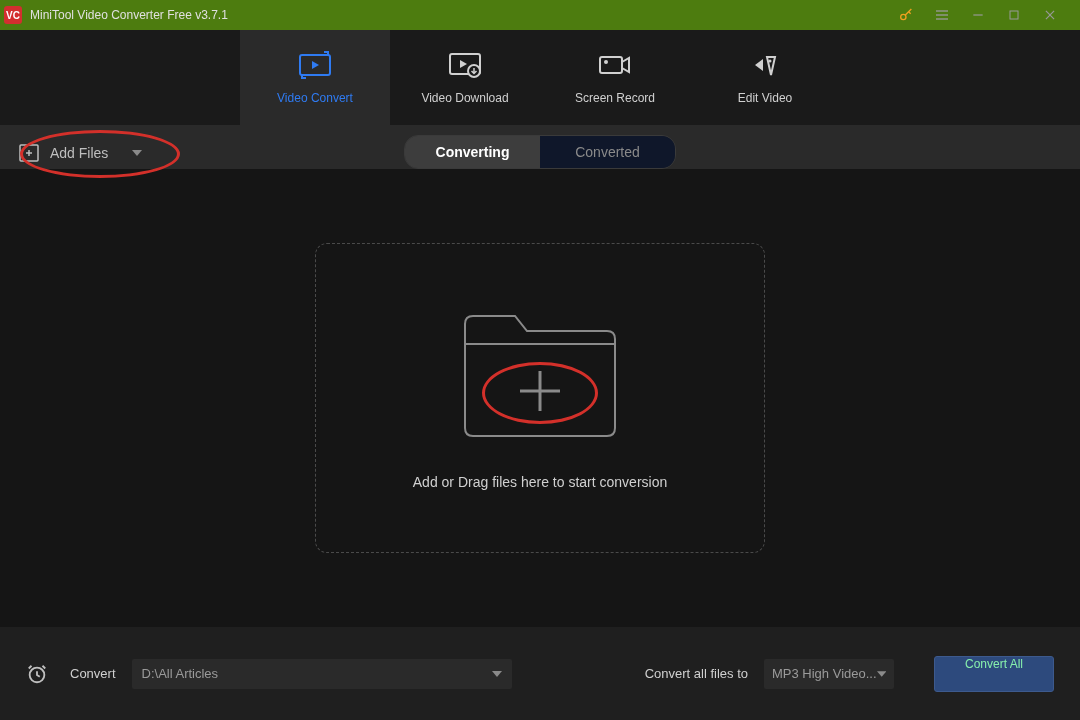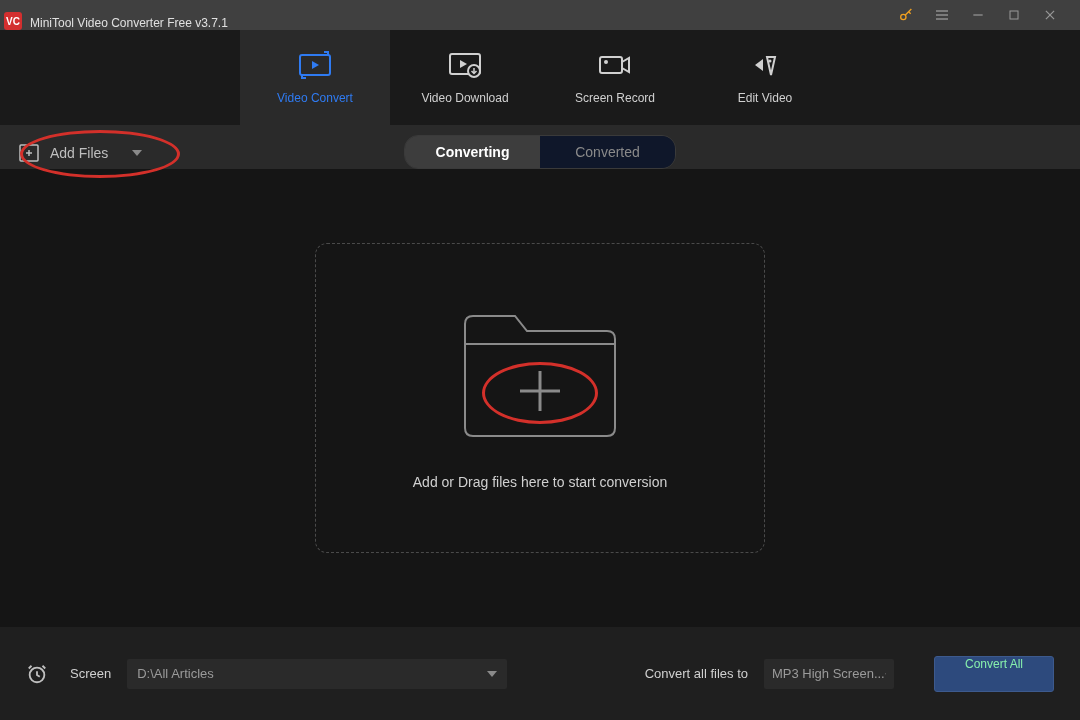--- a/index.html
+++ b/index.html
@@ -9,23 +9,23 @@
     background: #1a1a1a;
     font-family: -apple-system, "Segoe UI", Arial, sans-serif;
     color: #cccccc;
     overflow: hidden;
     position: relative;
   }
 
   
   .titlebar {
     height: 30px;
-    background: #404040;
-    display: flex;
-    align-items: flex-end;
+    background: #4d7c0f;
+    display: flex;
+    align-items: center;
     padding: 0 12px 0 4px;
   }
   .app-logo {
     width: 18px; height: 18px;
     background: #d32f2f;
     border-radius: 3px;
     display: flex; align-items: center; justify-content: center;
     color: #fff; font-size: 10px; font-weight: bold;
     margin-right: 8px;
   }
@@ -312,31 +312,31 @@
     <div class="drop-hint">Add or Drag files here to start conversion</div>
   </div>
 </div>
 
 <div class="footer">
   <svg class="clock-icon" width="22" height="22" viewBox="0 0 24 24" fill="none" stroke="#bfbfbf" stroke-width="2">
     <circle cx="12" cy="13" r="8"></circle>
     <path d="M12 9 L12 13 L15 15"></path>
     <path d="M6 3 L3 6 M18 3 L21 6"></path>
   </svg>
-  <span class="output-label">Screen</span>
+  <span class="output-label">Convert</span>
   <div class="output-select">
     <span>D:\All Articles</span>
     <svg width="10" height="8" viewBox="0 0 10 8">
         <polygon points="0,1 10,1 5,7" fill="#8a8a8a"></polygon>
       </svg>
   </div>
   <div class="footer-spacer"></div>
   <span class="convert-label">Convert all files to</span>
   <div class="format-select">
-    <span>MP3 High Screen...</span>
+    <span>MP3 High Video...</span>
     <svg width="10" height="8" viewBox="0 0 10 8">
         <polygon points="0,1 10,1 5,7" fill="#8a8a8a"></polygon>
       </svg>
   </div>
   <div class="convert-all-btn">
     <span>Convert All</span>
   </div>
 </div>
 
 </body></html>

